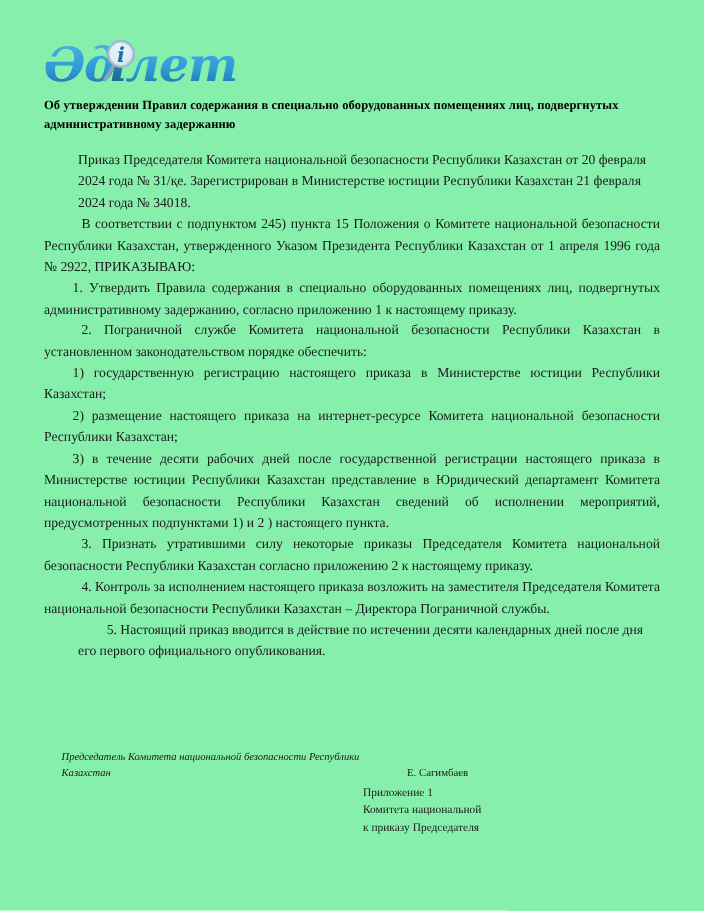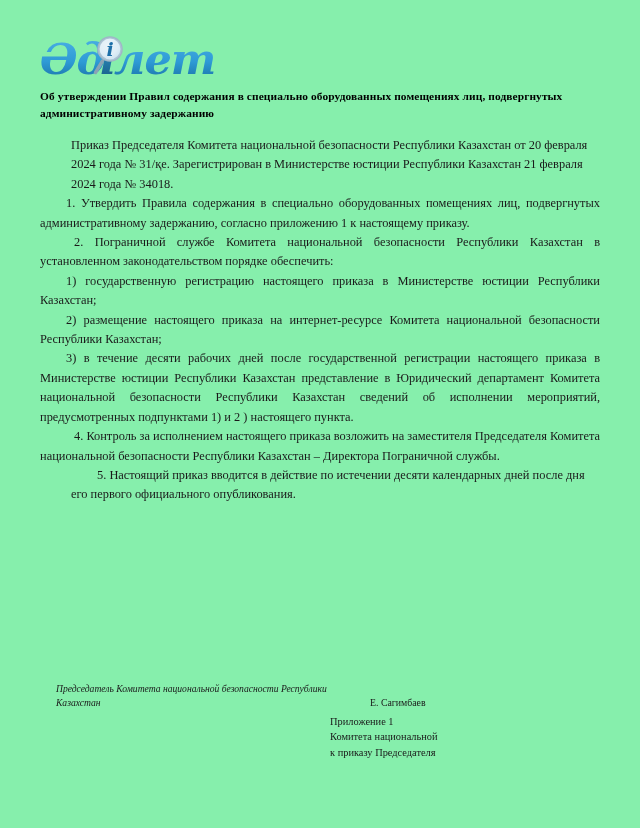--- a/index.html
+++ b/index.html
@@ -143,31 +143,33 @@
       </g>
     </svg>
   </div>
 
   <div class="doc">
 
     <h1 class="doc-title">Об утверждении Правил содержания в специально оборудованных помещениях лиц, подвергнутых административному задержанию</h1>
 
     <p class="para left">Приказ Председателя Комитета национальной безопасности Республики Казахстан от 20 февраля 2024 года № 31/қе. Зарегистрирован в Министерстве юстиции Республики Казахстан 21 февраля 2024 года № 34018.</p>
 
+    <p class="para indent-lg">В соответствии с подпунктом 245) пункта 15 Положения о Комитете национальной безопасности Республики Казахстан, утвержденного Указом Президента Республики Казахстан от 1 апреля 1996 года № 2922, ПРИКАЗЫВАЮ:</p>
 
     <p class="para indent">1. Утвердить Правила содержания в специально оборудованных помещениях лиц, подвергнутых административному задержанию, согласно приложению 1 к настоящему приказу.</p>
 
     <p class="para indent-lg">2. Пограничной службе Комитета национальной безопасности Республики Казахстан в установленном законодательством порядке обеспечить:</p>
 
     <p class="para indent">1) государственную регистрацию настоящего приказа в Министерстве юстиции Республики Казахстан;</p>
 
     <p class="para indent">2) размещение настоящего приказа на интернет-ресурсе Комитета национальной безопасности Республики Казахстан;</p>
 
     <p class="para indent">3) в течение десяти рабочих дней после государственной регистрации настоящего приказа в Министерстве юстиции Республики Казахстан представление в Юридический департамент Комитета национальной безопасности Республики Казахстан сведений об исполнении мероприятий, предусмотренных подпунктами 1) и 2 ) настоящего пункта.</p>
 
+    <p class="para indent-lg">3. Признать утратившими силу некоторые приказы Председателя Комитета национальной безопасности Республики Казахстан согласно приложению 2 к настоящему приказу.</p>
 
     <p class="para indent-lg">4. Контроль за исполнением настоящего приказа возложить на заместителя Председателя Комитета национальной безопасности Республики Казахстан – Директора Пограничной службы.</p>
 
     <p class="para indent left">5. Настоящий приказ вводится в действие по истечении десяти календарных дней после дня его первого официального опубликования.</p>
   </div>
 
   <div class="sig-block">
     <div class="sig-role">Председатель Комитета национальной безопасности Республики Казахстан</div>
     <div class="sig-name">Е. Сагимбаев</div>
   </div>

